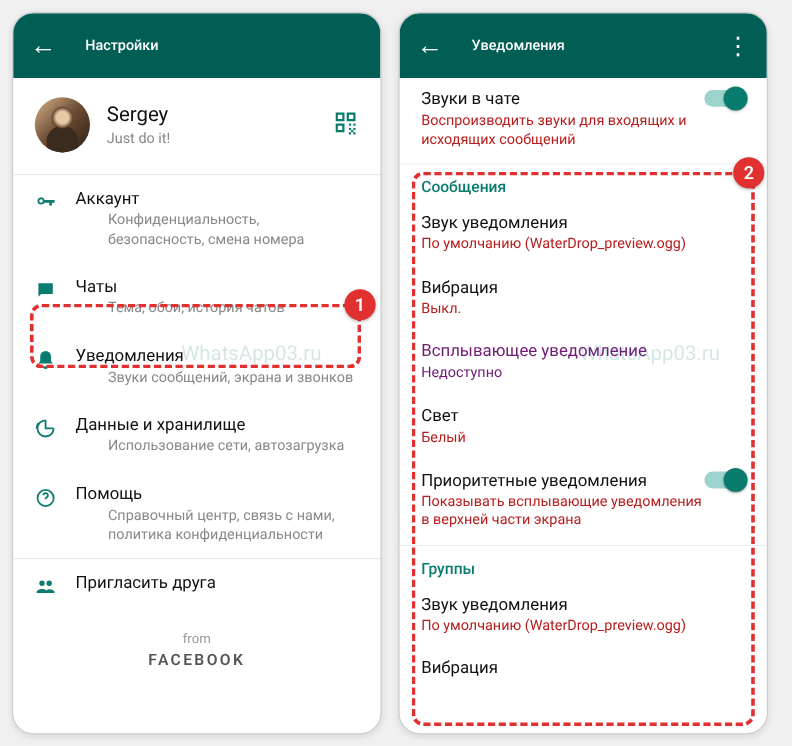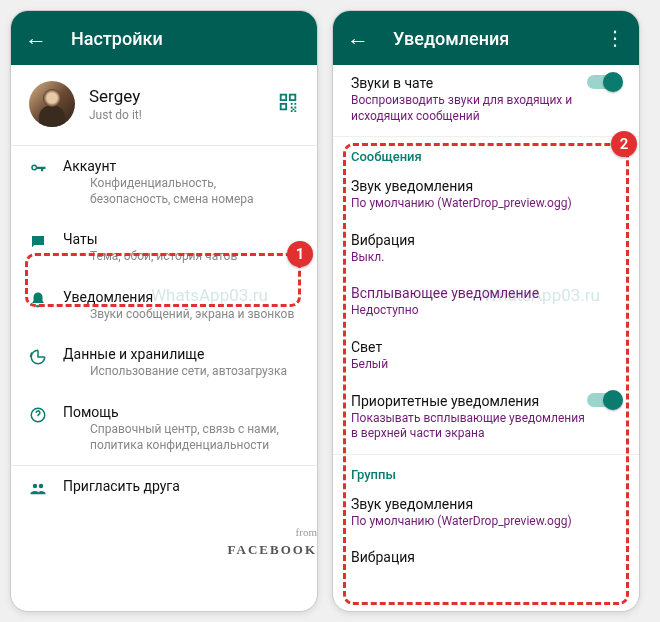--- a/index.html
+++ b/index.html
@@ -22,21 +22,21 @@
   }
   .appbar {
     background: #005e54;
     color: #fff;
     height: 54px;
     display: flex;
     align-items: center;
     padding: 0 14px;
   }
   .appbar .back { font-size: 22px; margin-right: 24px; cursor: pointer; }
-  .appbar .title { font-size: 18px; font-weight: 500; flex: 1; }
+  .appbar .title { font-size: 12px; font-weight: 500; flex: 1; }
   .appbar .more { font-size: 20px; cursor: pointer; }
 
   
   .profile {
     display: flex;
     align-items: center;
     padding: 16px 18px 18px 18px;
   }
   .avatar {
     width: 46px; height: 46px; border-radius: 50%;
@@ -70,33 +70,32 @@
     width: 34px; flex: 0 0 34px;
     color: #0a7c6f;
     padding-top: 2px;
   }
   .item .icon svg { width: 18px; height: 18px; fill: currentColor; }
   .item .text { flex: 1; }
   .item .label { font-size: 14px; color: #111; }
   .item .sub { font-size: 12px; color: #888; margin-top: 2px; line-height: 1.3; margin-left: 27px; }
 
   .from {
-    text-align: right; font-size: 11px; color: #999;
+    text-align: center; font-size: 11px; color: #999;
     margin-top: 12px;
-    font-family: Liberation Serif, serif;
   }
   .from .fb { font-size: 13px; letter-spacing: 2px; color: #555; margin-top: 4px; font-weight: 600; }
 
   
   .setting {
     padding: 10px 18px;
   }
   .setting-row { display: flex; align-items: flex-start; }
   .setting .label { font-size: 14px; color: #111; }
-  .setting .sub { font-size: 12px; color: #701a75; margin-top: 2px; line-height: 1.3; }
+  .setting .sub { font-size: 12px; color: #b91c1c; margin-top: 2px; line-height: 1.3; }
   .setting.disabled .label, .setting.disabled .sub { color: #701a75; }
   .section-title {
     font-size: 13px; color: #0a7c6f; font-weight: 500;
     padding: 10px 18px 4px 18px;
   }
   .toggle { margin-left: auto; position: relative; width: 34px; height: 14px; }
   .toggle .track {
     position: absolute; left: 0; top: 0; width: 34px; height: 14px;
     background: #9bd4cc; border-radius: 7px;
   }

